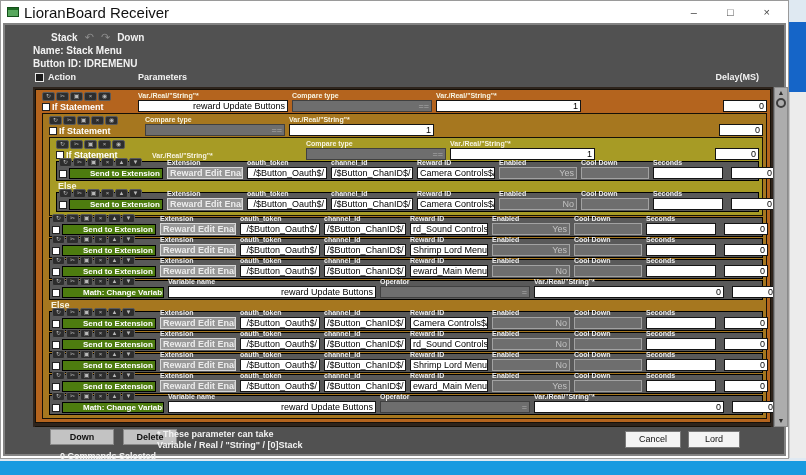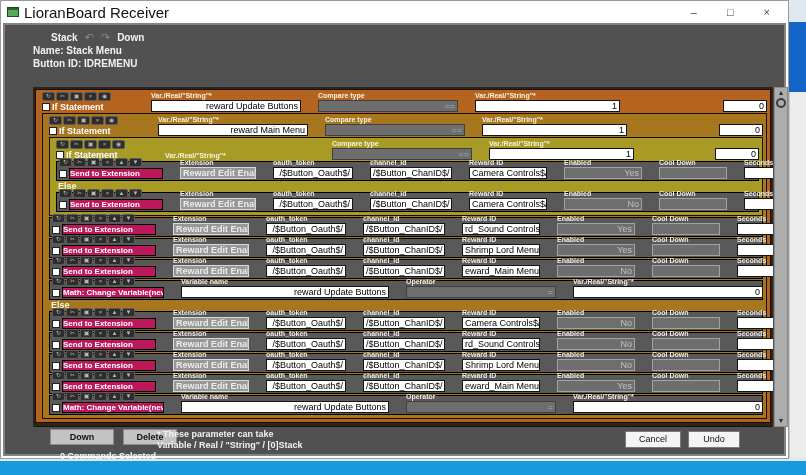--- a/index.html
+++ b/index.html
@@ -38,29 +38,29 @@
   .sbar .thumb { display:block; width:10px; height:10px; margin:1px auto; border:2px solid #3c3c3c; border-radius:50%; background:#adadad; }
   .sbar .arrdown { position:absolute; bottom:1px; left:0; right:0; }
 
   
   .grp { border:1px solid #151008; padding:1px 3px 3px 6px; margin-top:1px; }
   .g1 { background:#b4641e; }
   .g2 { background:#a6771f; }
   .g3 { background:#a79b25; }
 
   
-  .row { display:flex; align-items:flex-end; gap:17px; height:20px; margin-top:1px; }
+  .row { display:flex; align-items:flex-end; gap:4px; height:20px; margin-top:1px; }
   .row.dark { background:#595959; border:1px solid #000; padding:0 2px 1px 2px; }
   .cmd { display:flex; flex-direction:column; flex-shrink:0; }
   .icons { display:flex; gap:1px; margin-bottom:1px; }
   .ic { width:13px; height:9px; background:#2d2d2d; border:1px solid #5a5a5a; border-radius:2px; color:#b9b9b9; font-size:6px; line-height:7px; text-align:center; }
   .nameline { display:flex; align-items:center; gap:2px; }
   .cb { width:8px; height:8px; background:#fff; border:1px solid #222; flex-shrink:0; }
   .cname { font-size:9px; font-weight:bold; color:#fff; white-space:nowrap; }
-  .nbox { background:#be185d; border:1px solid #000; color:#fff; font-size:8px; font-weight:bold; padding:0 0; height:11px; line-height:10px; flex:1; white-space:nowrap; overflow:hidden; }
+  .nbox { background:#4d7c0f; border:1px solid #000; color:#fff; font-size:8px; font-weight:bold; padding:0 20px; height:11px; line-height:10px; flex:1; white-space:nowrap; overflow:hidden; }
   .fld { display:flex; flex-direction:column; justify-content:flex-end; flex-shrink:0; }
   .flabel { font-size:7px; font-weight:bold; color:#f7f3e0; line-height:8px; white-space:nowrap; overflow:hidden; }
   .row.dark .flabel { color:#ededed; }
   .inp { height:12px; font-size:9px; line-height:11px; padding:0 2px; text-align:right; white-space:nowrap; overflow:hidden; }
   .white { background:#fff; border:1px solid #141414; color:#000; }
   .grayinp { background:#6e6e6e; border:1px solid #a2a2a2; color:#c2c2c2; }
   .cmpinp { background:#6e6e6e; border:1px solid #404040; color:#b0b0b0; }
   .extbtn { background:#989898; border:1px solid #d8d8d8; color:#ececec; font-weight:bold; text-align:center; }
   .sp { flex:1 1 0; min-width:0; }
   .else { font-size:9px; font-weight:bold; color:#f7f3e0; height:9px; line-height:9px; padding-left:2px; margin-top:1px; }
@@ -92,20 +92,26 @@
 
     <div class="panel">
       <div class="undoline">
         <span>Stack</span>
         <span class="uricon">↶</span>
         <span class="uricon">↷</span>
         <span>Down</span>
       </div>
       <div class="hname">Name: Stack Menu</div>
       <div class="hbid">Button ID: IDREMENU</div>
+      <div class="colhdr">
+        <span class="hcb"></span>
+        <span>Action</span>
+        <span class="hdr-params">Parameters</span>
+        <span class="hdr-delay">Delay(MS)</span>
+      </div>
 
       <div class="scroll">
         <div class="grp g1" style="margin-top:0">
 
           <div class="row">
             <div class="cmd" style="width:92px">
               <div class="icons">
                 <span class="ic">↻</span>
                 <span class="ic">✂</span>
                 <span class="ic">▣</span>
@@ -144,24 +150,20 @@
                   <span class="ic">✂</span>
                   <span class="ic">▣</span>
                   <span class="ic">×</span>
                   <span class="ic">◉</span>
                 </div>
                 <div class="nameline">
                   <span class="cb"></span>
                   <span class="cname">If Statement</span>
                 </div>
               </div>
-              <div class="fld" style="width:150px">
-                  <div class="flabel">Var./Real/"String"*</div>
-                  <div class="inp white">reward Main Menu</div>
-                </div>
               <div class="fld" style="width:140px">
                   <div class="flabel">Compare type</div>
                   <div class="inp cmpinp">==</div>
                 </div>
               <div class="fld" style="width:145px">
                   <div class="flabel">Var./Real/"String"*</div>
                   <div class="inp white">1</div>
                 </div>
               <div class="sp"></div>
               <div class="fld" style="width:44px">
@@ -730,16 +732,16 @@
       </div>
 
       <div class="fbtn" style="left:45px; top:404px; width:64px; height:16px;">Down</div>
       <div class="fbtn" style="left:118px; top:404px; width:54px; height:16px;">Delete</div>
       <div class="fnote">
         <div>* These parameter can take</div>
         <div>Variable / Real / "String" / [0]Stack</div>
       </div>
       <div class="fsel">0 Commands Selected</div>
       <div class="fbtn2" style="left:620px; top:406px; width:56px; height:17px;">Cancel</div>
-      <div class="fbtn2" style="left:683px; top:406px; width:52px; height:17px;">Undo</div>
+      <div class="fbtn2" style="left:683px; top:406px; width:52px; height:17px;">Lord</div>
     </div>
   </div>
 </div>
 
 </body></html>

